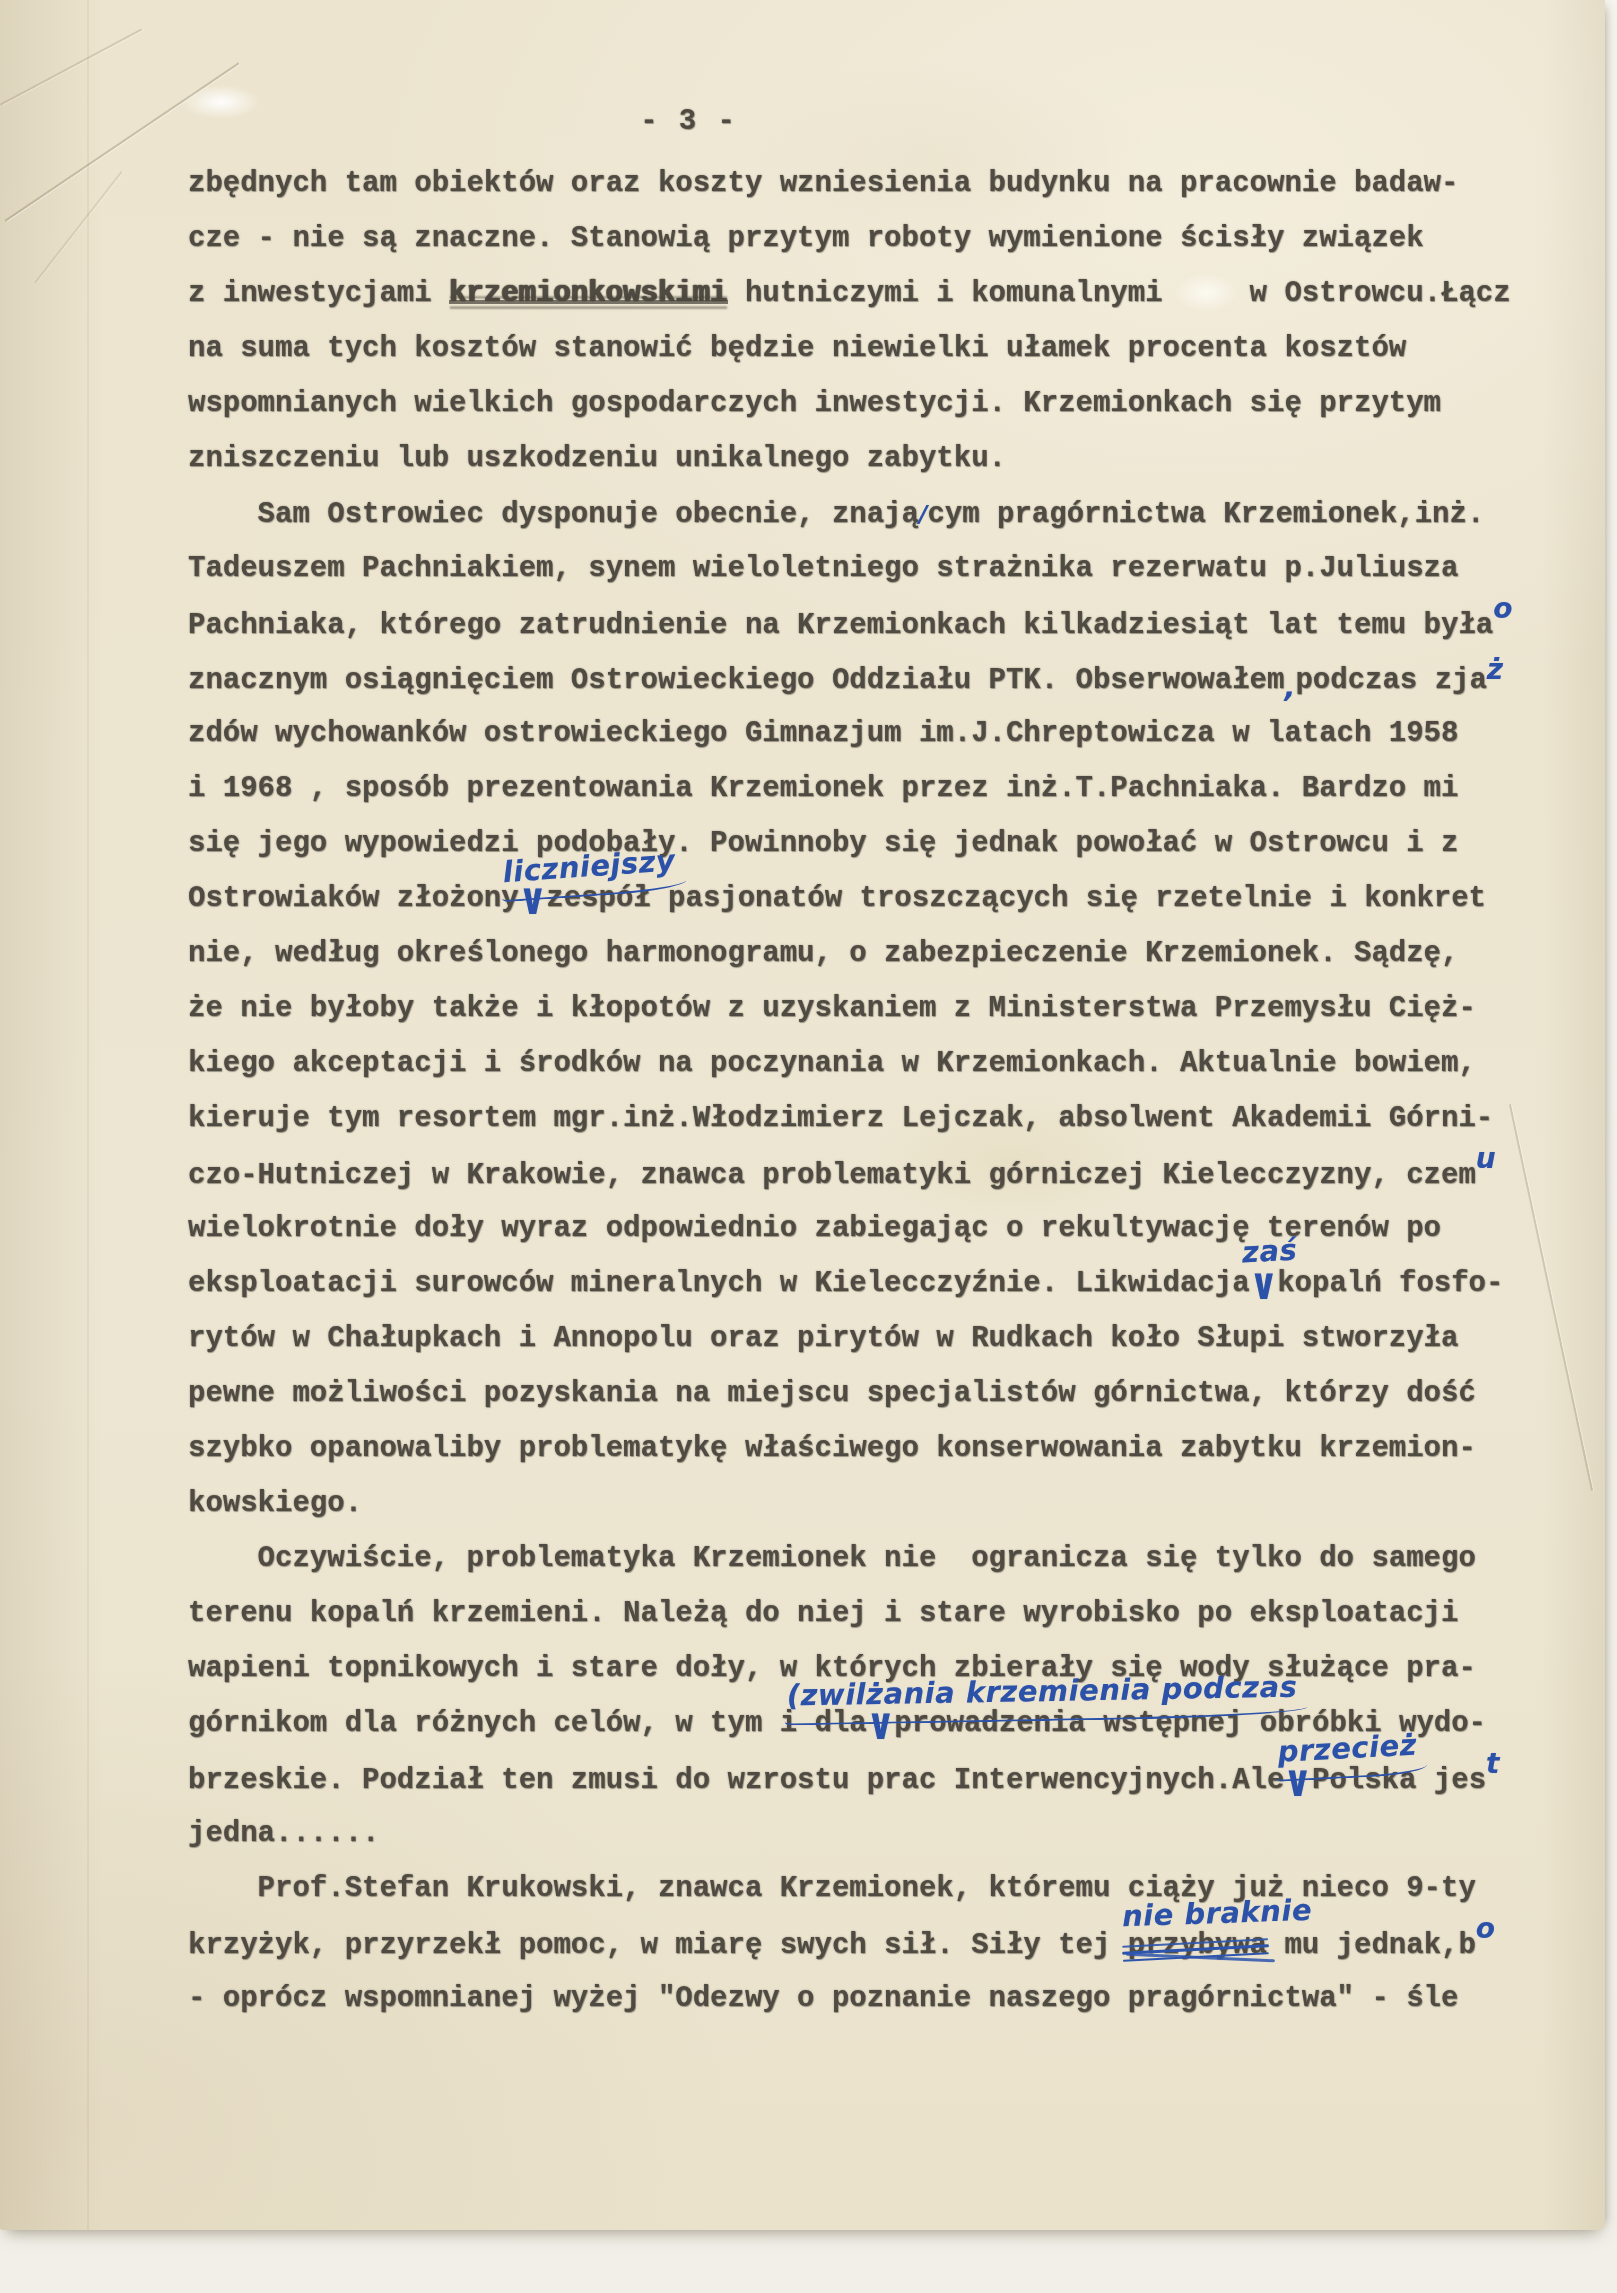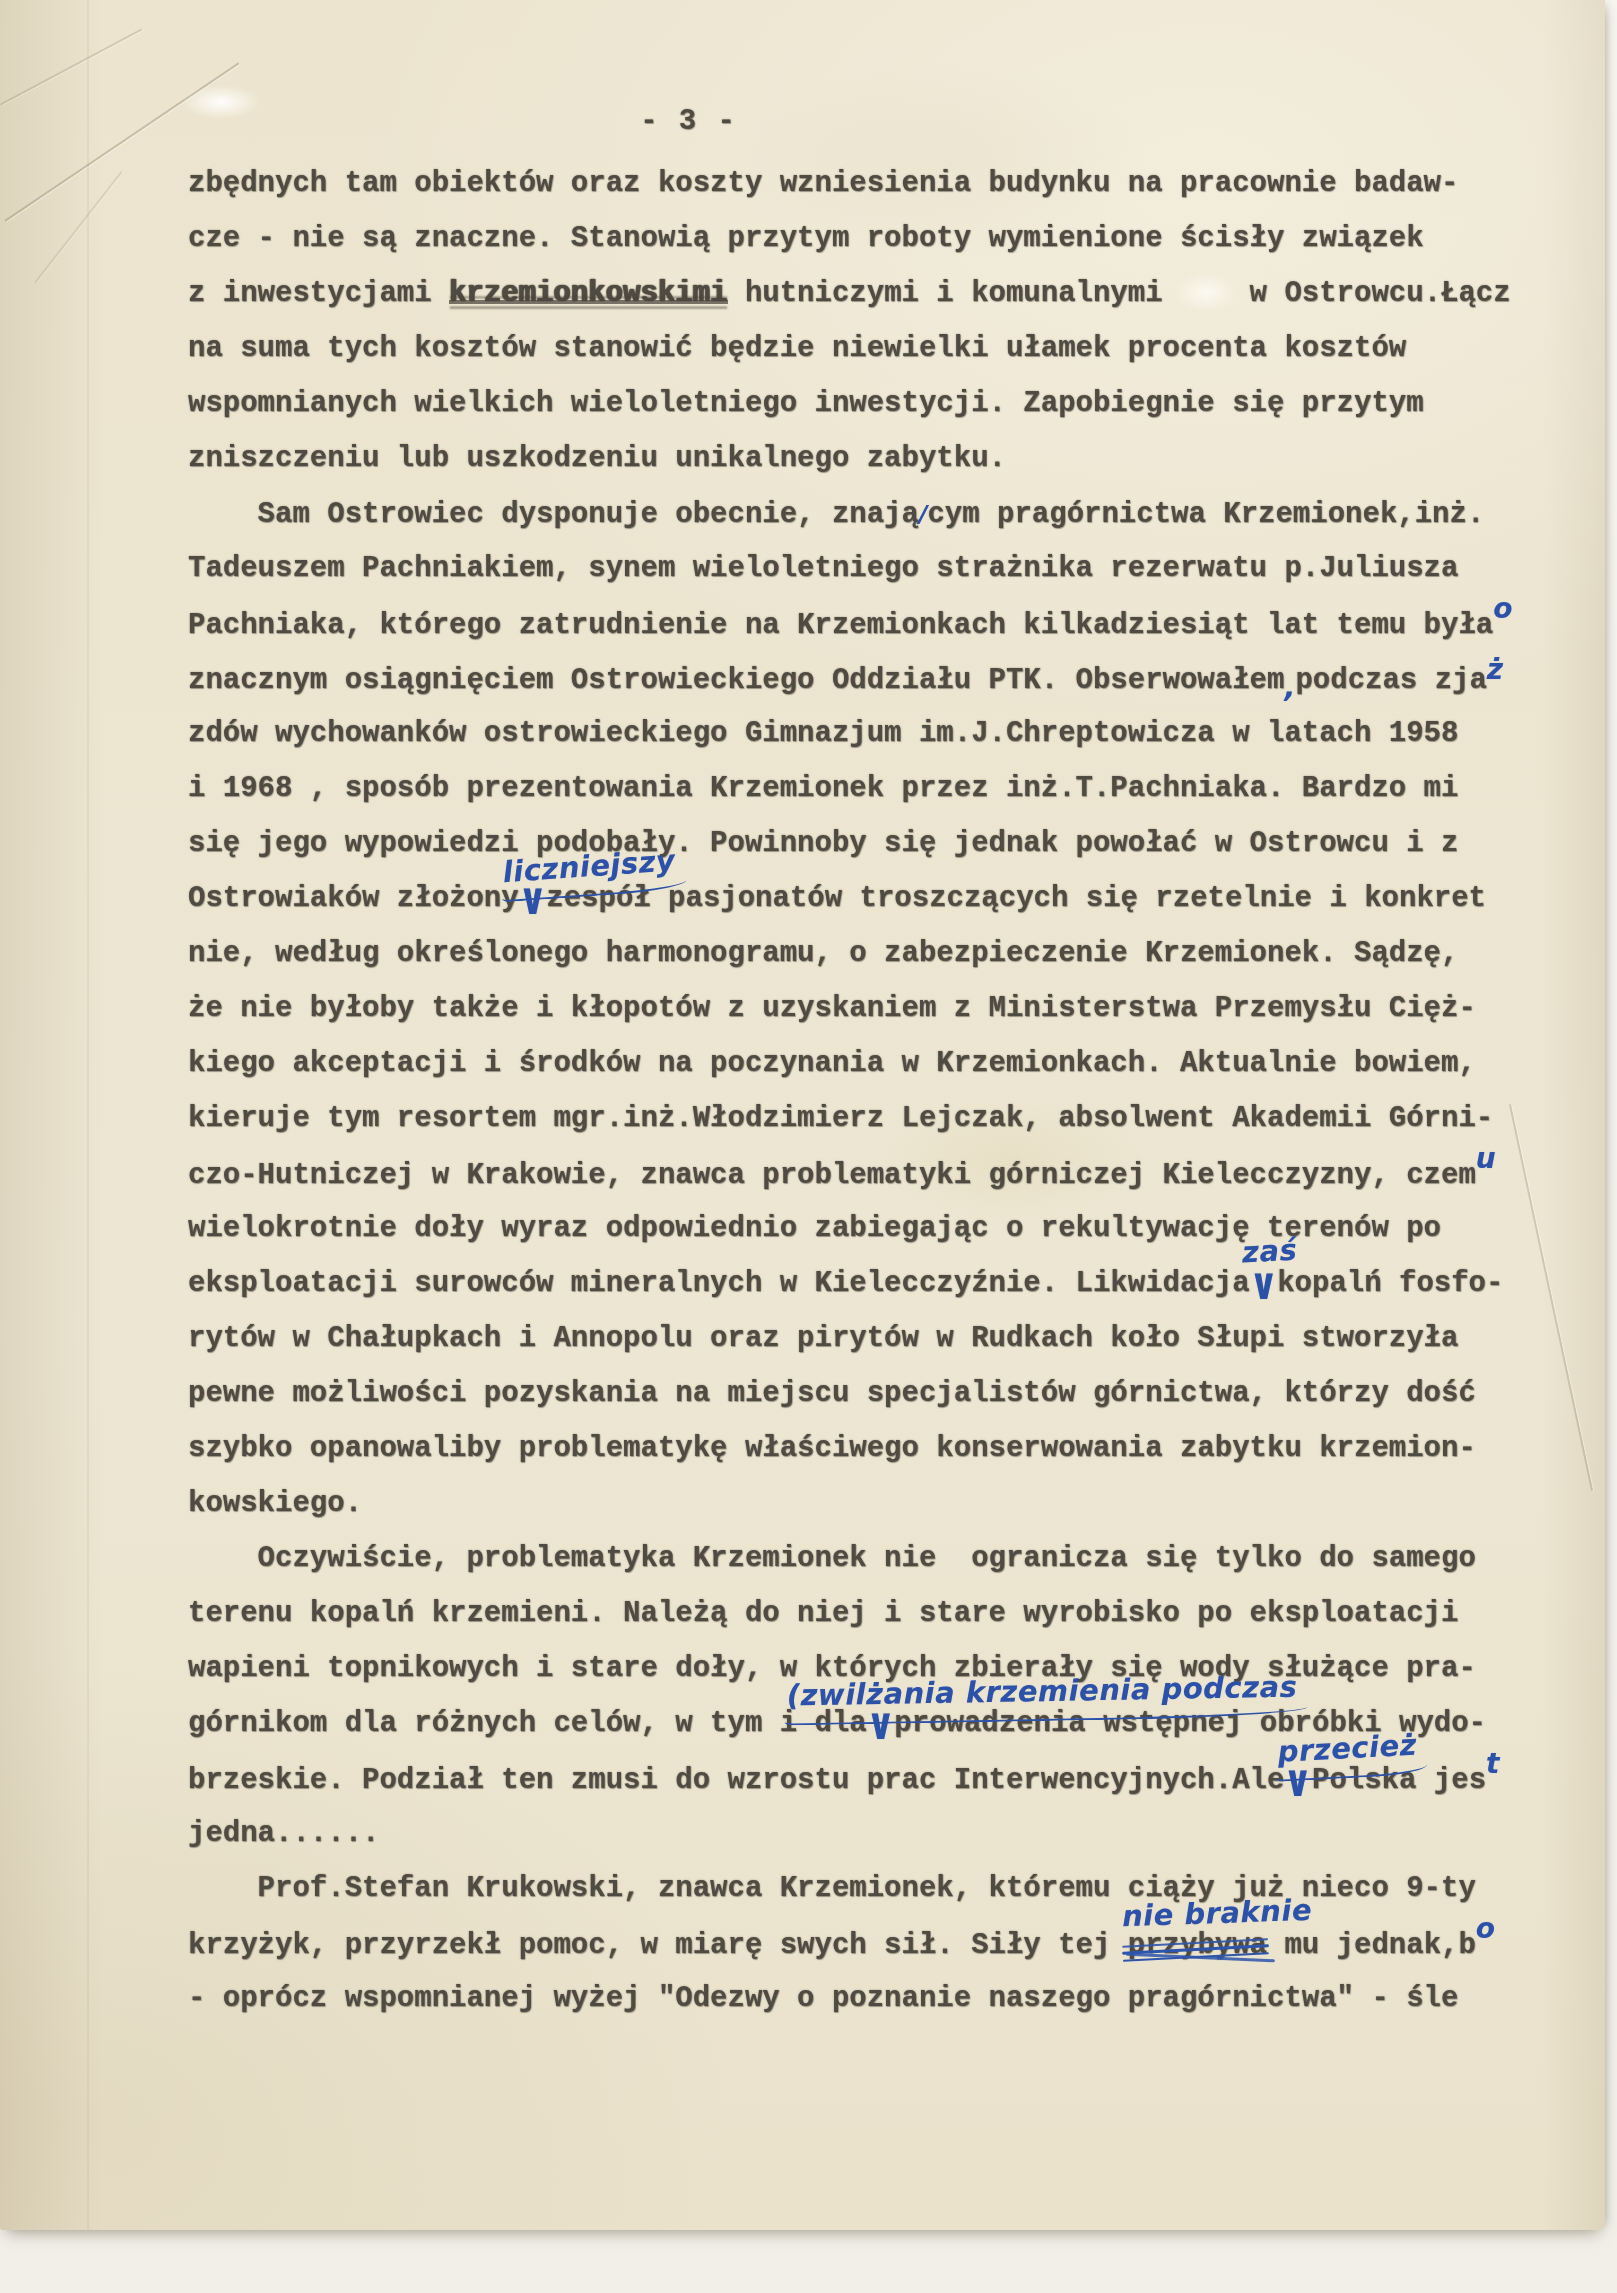--- a/index.html
+++ b/index.html
@@ -68,21 +68,21 @@
     <div class="crease left-v"></div>
     <div class="crease right-d"></div>
 
     <div class="page-number typedink">- 3 -</div>
 
     <div class="text-block">
         <div class="line"><span class="typed">zbędnych tam obiektów oraz koszty wzniesienia budynku na pracownie badaw-</span></div>
         <div class="line"><span class="typed">cze - nie są znaczne. Stanowią przytym roboty wymienione ścisły związek</span></div>
         <div class="line"><span class="typed">z inwestycjami </span><span class="typed xout">krzemionkowskimi</span><span class="typed"> hutniczymi i komunalnymi </span><span class="typed gap">   </span><span class="typed"> w Ostrowcu.Łącz</span></div>
         <div class="line"><span class="typed">na suma tych kosztów stanowić będzie niewielki ułamek procenta kosztów</span></div>
-        <div class="line"><span class="typed">wspomnianych wielkich wieloletniego inwestycji. Zapobiegnie się przytym</span></div>
+        <div class="line"><span class="typed">wspomnianych wielkich gospodarczych inwestycji. Krzemionkach się przytym</span></div>
         <div class="line"><span class="typed">zniszczeniu lub uszkodzeniu unikalnego zabytku.</span></div>
         <div class="line"><span class="typed">    Sam Ostrowiec dysponuje obecnie, znają</span><span class="pen-mark">/</span><span class="typed">cym pragórnictwa Krzemionek,inż.</span></div>
         <div class="line"><span class="typed">Tadeuszem Pachniakiem, synem wieloletniego strażnika rezerwatu p.Juliusza</span></div>
         <div class="line"><span class="typed">Pachniaka, którego zatrudnienie na Krzemionkach kilkadziesiąt lat temu była</span><span class="pen-sup">o</span></div>
         <div class="line"><span class="typed">znacznym osiągnięciem Ostrowieckiego Oddziału PTK. Obserwowałem</span><span class="pen-mark low">,</span><span class="typed">podczas zja</span><span class="pen-sup" style="top: -9.4px;">ż</span></div>
         <div class="line"><span class="typed">zdów wychowanków ostrowieckiego Gimnazjum im.J.Chreptowicza w latach 1958</span></div>
         <div class="line"><span class="typed">i 1968 , sposób prezentowania Krzemionek przez inż.T.Pachniaka. Bardzo mi</span></div>
         <div class="line"><span class="typed">się jego wypowiedzi podobały. Powinnoby się jednak powołać w Ostrowcu i z</span></div>
         <div class="line"><span class="typed">Ostrowiaków złożony</span><span class="ins-anchor"><span class="caret">∨</span><span class="ins-text ul" style="left: -19px; transform: rotate(-4deg);">liczniejszy</span></span><span class="typed">zespół pasjonatów troszczących się rzetelnie i konkret</span></div>
         <div class="line"><span class="typed">nie, według określonego harmonogramu, o zabezpieczenie Krzemionek. Sądzę,</span></div>

